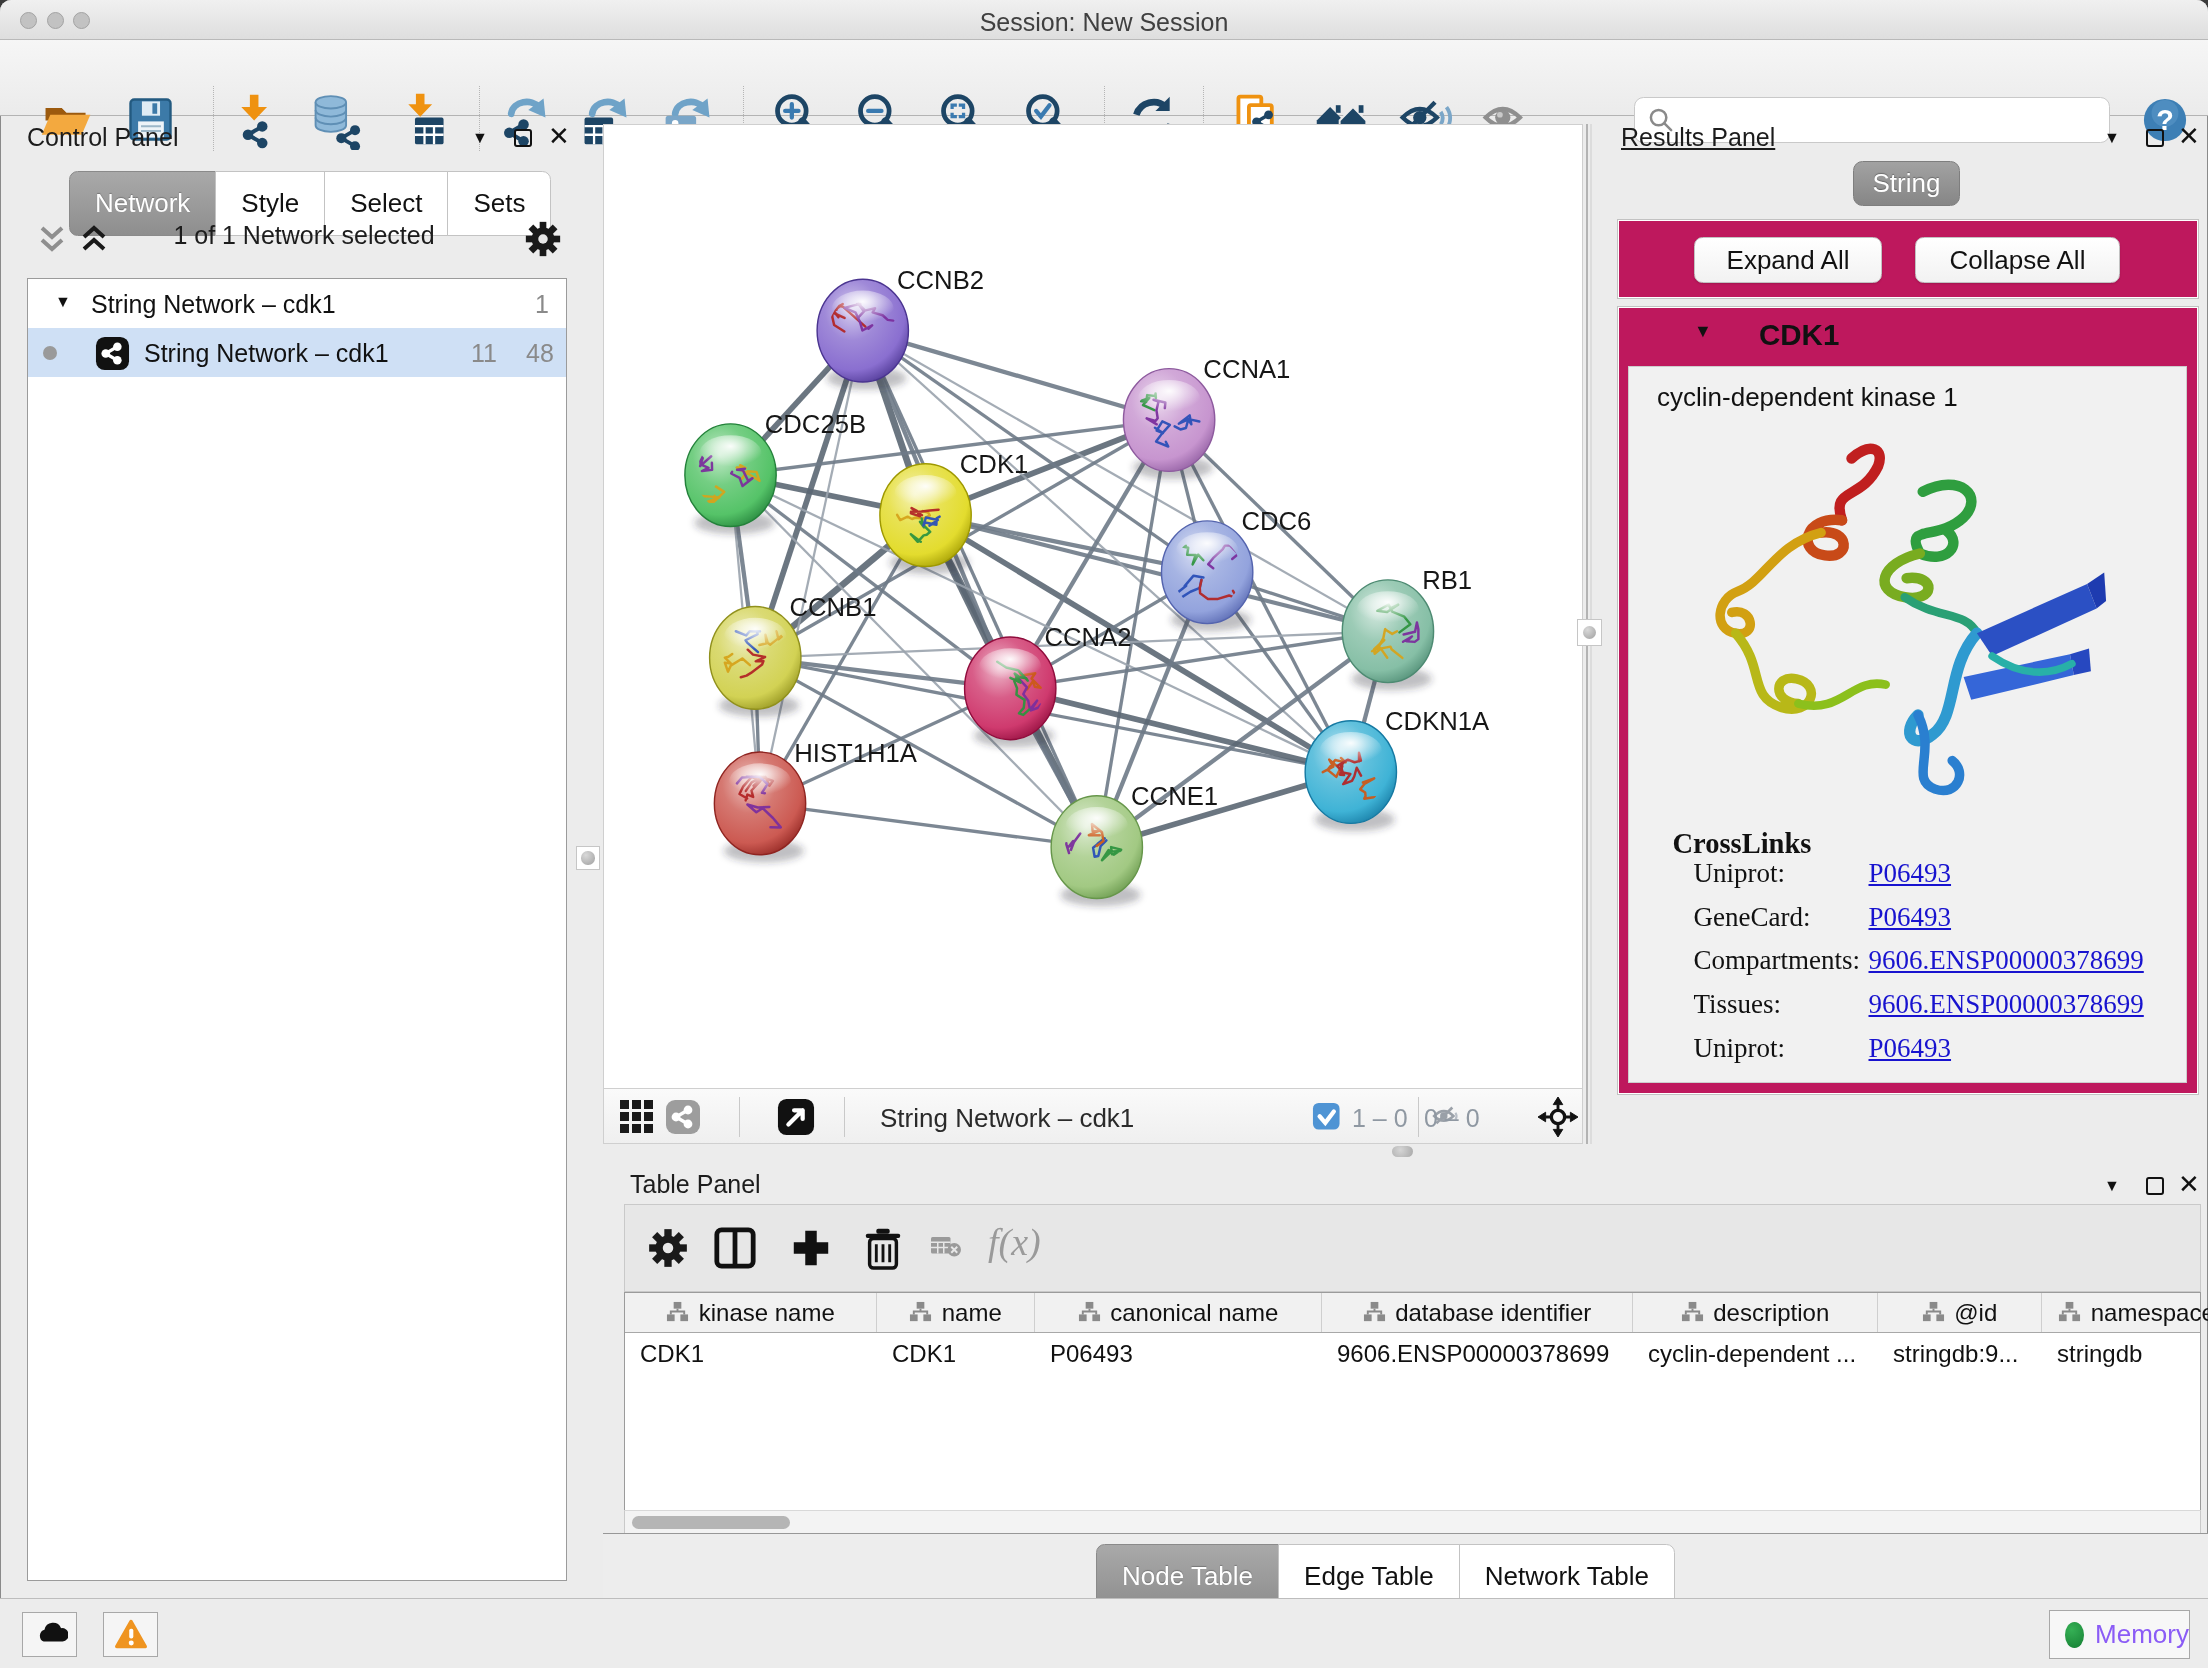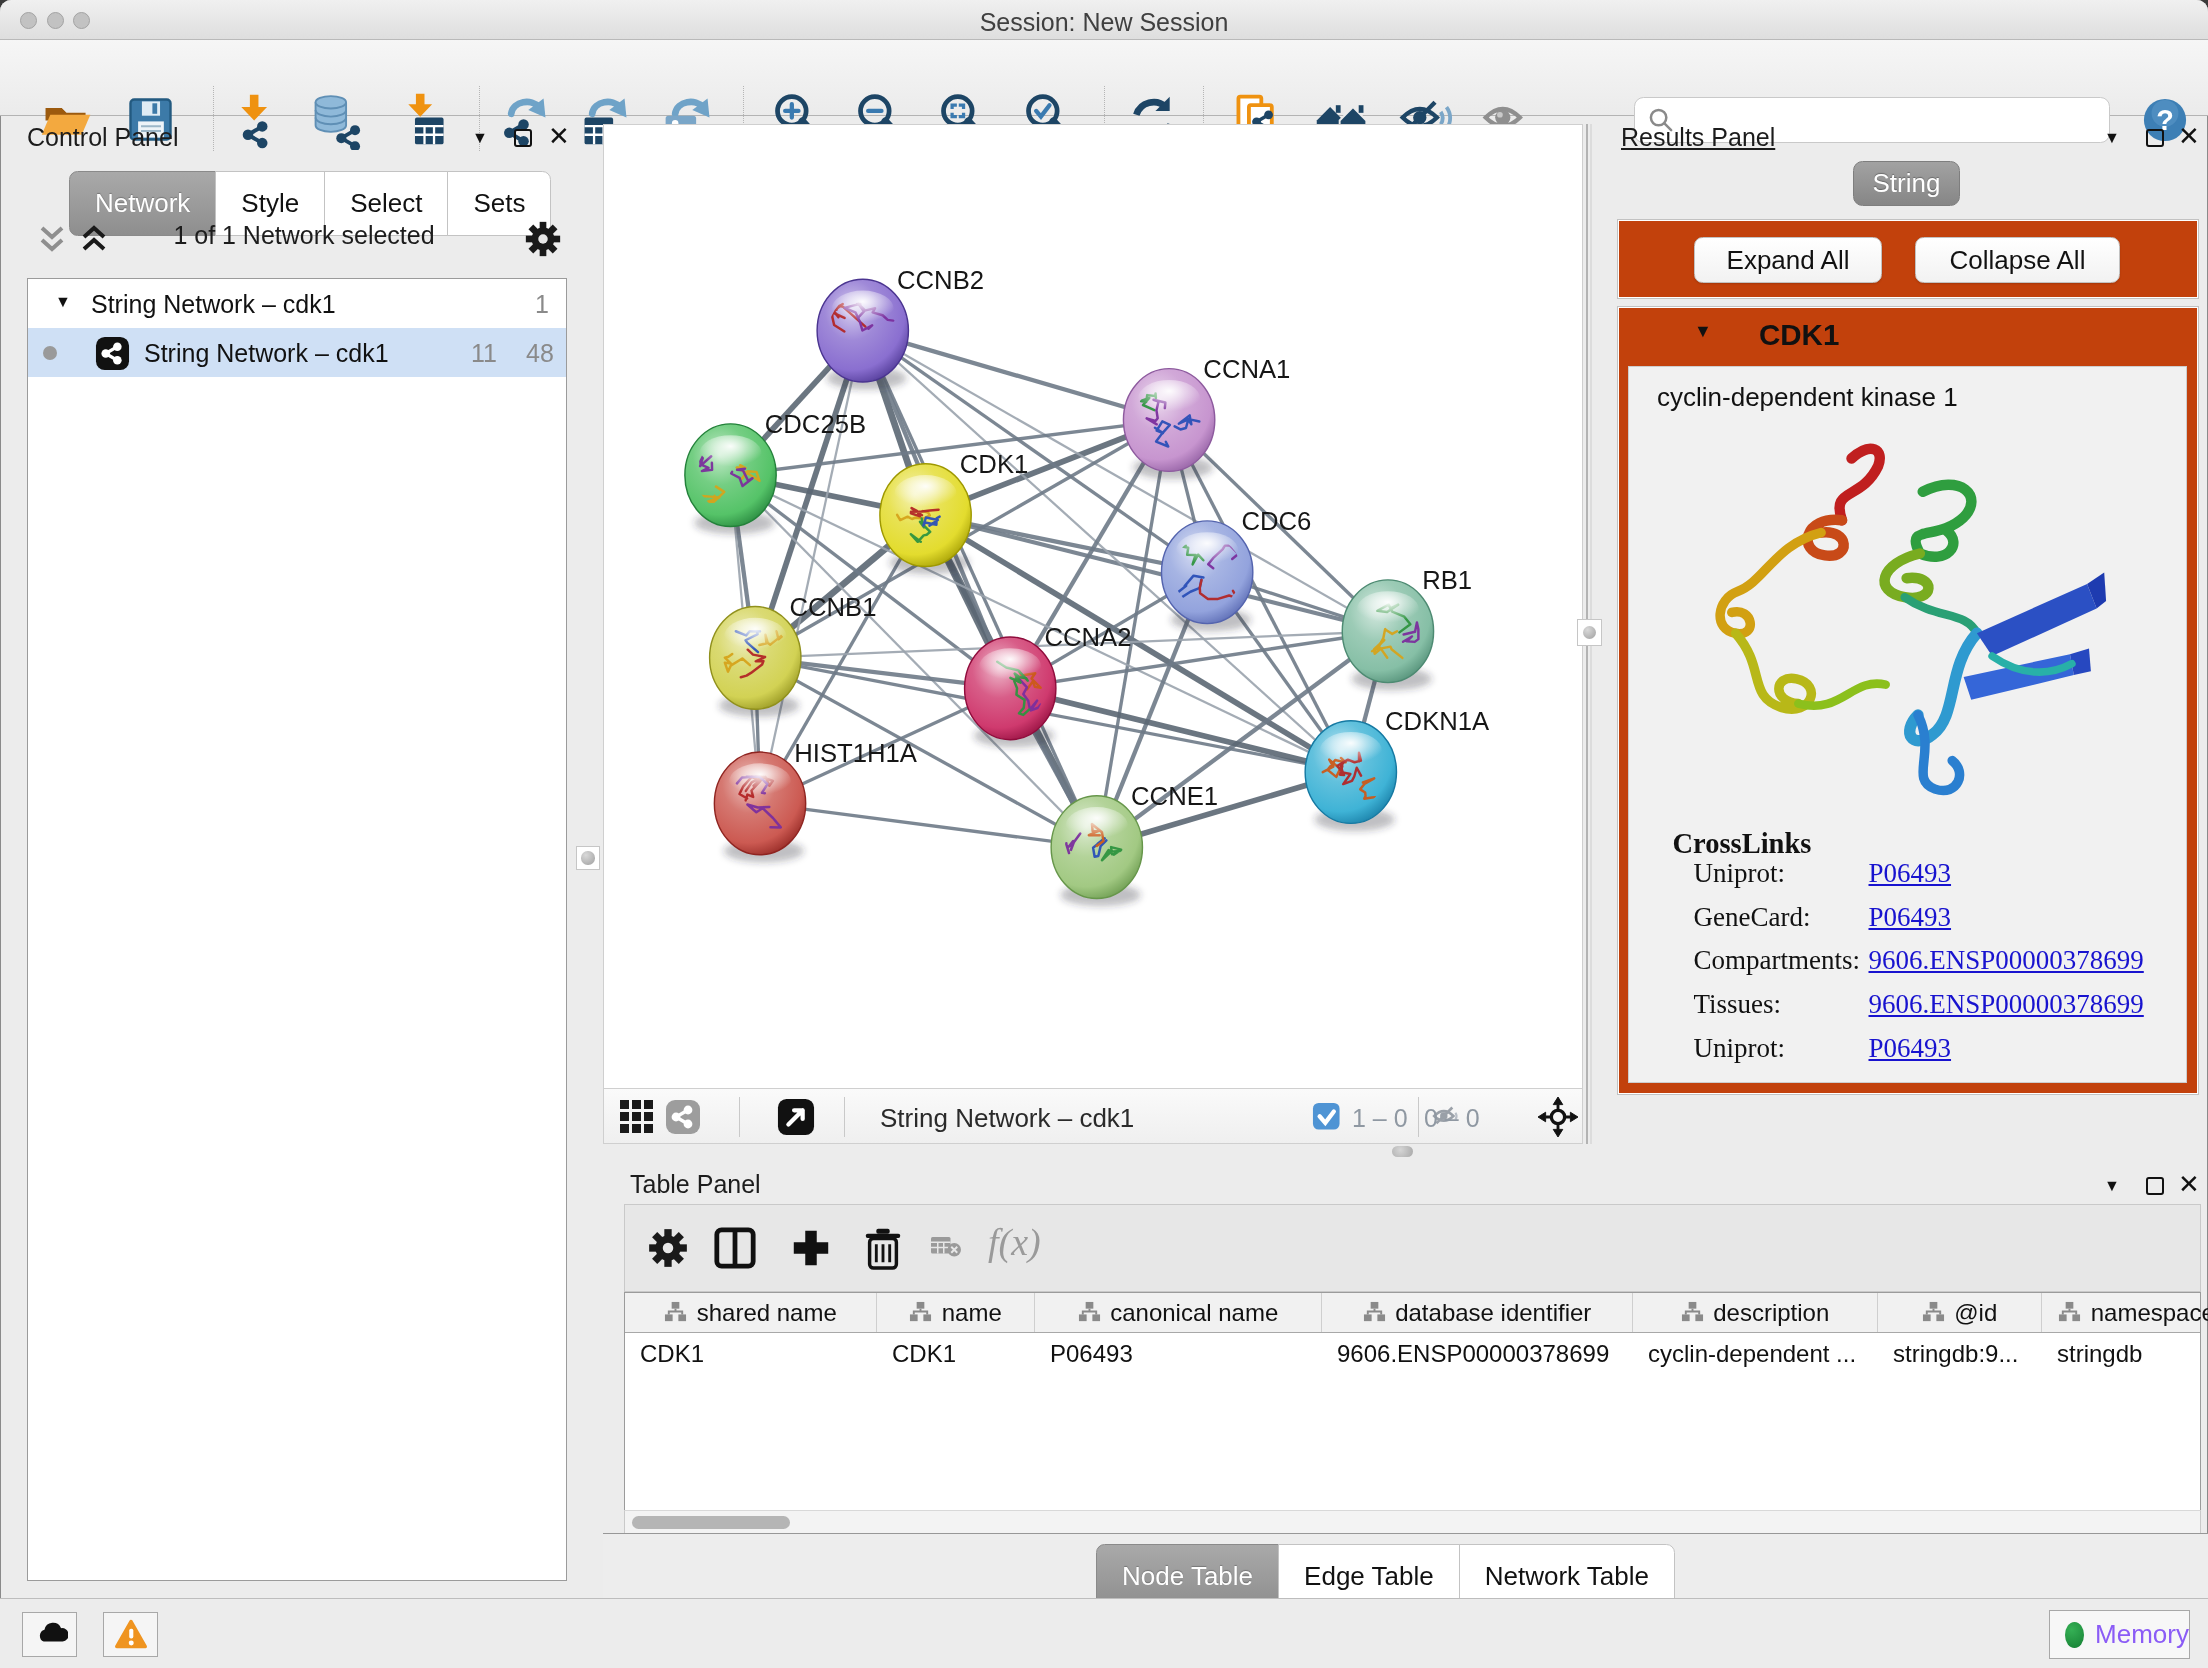--- a/index.html
+++ b/index.html
@@ -61,21 +61,21 @@
     background:radial-gradient(circle at 35% 30%, #d9d9d9, #9f9f9f); }
   .pillknob { width:21px; height:11.4px; border-radius:5.7px;
     background:radial-gradient(circle at 40% 35%, #d5d5d5, #a8a8a8); }
 
   
   #rp-title { left:1621px; top:123px; font-size:25px; color:#1c1c1c;text-decoration:underline; }
   #string-tab { left:1853px; top:161px; width:107px; height:45px;
     background:linear-gradient(#a2a2a2,#868686); border:1px solid #7e7e7e; border-radius:9.5px;
     color:#fff; font-size:26px; display:flex; align-items:center; justify-content:center;
     text-shadow:0 -1px 1px rgba(0,0,0,.3); }
-  .rp-box { background:#c2410c; border:1.9px solid #c2c2c2; box-shadow:0 0 0 1px #fff inset; }
+  .rp-box { background:#be185d; border:1.9px solid #c2c2c2; box-shadow:0 0 0 1px #fff inset; }
   .rp-btn { position:absolute; top:17px; height:46px; background:linear-gradient(#ffffff,#f2f2f2);
     border:1px solid #c2c2c2; border-radius:8.6px; font-size:26px; color:#111;
     display:flex; align-items:center; justify-content:center; box-shadow:0 1px 1.9px rgba(0,0,0,.15); }
   #gene-hdr { position:absolute; left:0; top:0; width:100%; height:53px; }
   #gene-name { position:absolute; left:141px; top:10.5px; font-size:29.5px; font-weight:bold; color:#111; }
   #rp-inner { position:absolute; left:9.5px; top:59px; width:559px; height:717px;
     background:#f1f1f1; border:1px solid #cdcdcd; }
   #gene-desc { position:absolute; left:28.5px; top:15px; font-size:26px; color:#111; }
   #xl-title { position:absolute; left:44px; top:461px; font-family:"Liberation Serif","DejaVu Serif",serif;
     font-size:28.5px; font-weight:bold; color:#111; }
@@ -845,21 +845,21 @@
           <span style="width: 23px; height: 23px; flex: 0 0 auto;">
             <svg viewBox="0 0 24 24" width="100%" height="100%">
               <g fill="#8a8a8a">
                 <rect x="8" y="1" width="8" height="7"></rect>
                 <rect x="1" y="14" width="8" height="7"></rect>
                 <rect x="15" y="14" width="8" height="7"></rect>
               </g>
     <path d="M12 8 v3 M5 14 v-3 h14 v3" stroke="#8a8a8a" stroke-width="2" fill="none"></path>
             </svg>
           </span>
-          <span>shared name</span>
+          <span>kinase name</span>
         </div>
         <div class="th" style="width: 158px;">
           <span style="width: 23px; height: 23px; flex: 0 0 auto;">
             <svg viewBox="0 0 24 24" width="100%" height="100%">
               <g fill="#8a8a8a">
                 <rect x="8" y="1" width="8" height="7"></rect>
                 <rect x="1" y="14" width="8" height="7"></rect>
                 <rect x="15" y="14" width="8" height="7"></rect>
               </g>
     <path d="M12 8 v3 M5 14 v-3 h14 v3" stroke="#8a8a8a" stroke-width="2" fill="none"></path>

